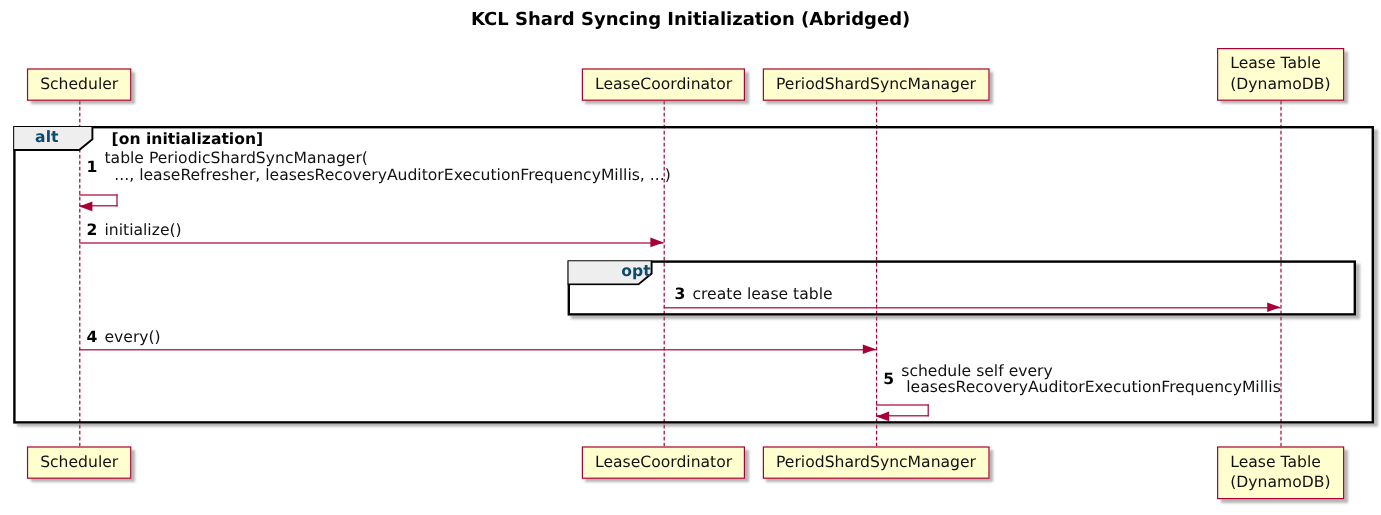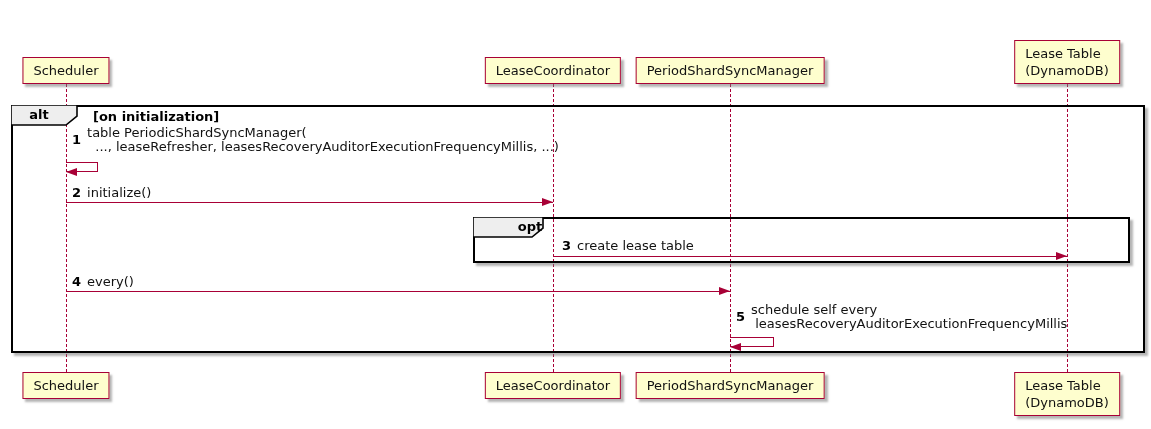--- a/index.html
+++ b/index.html
@@ -22,21 +22,21 @@
         background:var(--fill);border:1.7px solid var(--pborder);
         padding:4px 10px;font-size:13px;line-height:17px;color:#111;
         text-align:left;white-space:pre-line;z-index:4;
         box-shadow:3px 3px 2px rgba(120,120,120,0.55);}
 
   .frame{position:absolute;border:2px solid var(--frame);z-index:2;
          box-shadow:3px 3px 2px rgba(120,120,120,0.55);}
   .frame-label{position:absolute;left:-2px;top:-2px;z-index:3;}
   .frame-label svg{display:block;}
   .frame-op{position:absolute;left:0;top:1px;width:56px;text-align:center;
-            font-size:13px;font-weight:bold;color:#000000;line-height:17px;}
+            font-size:13px;font-weight:bold;color:#0c4a6e;line-height:17px;}
   .frame-guard{position:absolute;top:1px;font-size:13px;font-weight:bold;
                color:#000;line-height:17px;white-space:nowrap;}
 
   .msg-label{position:absolute;display:flex;align-items:center;z-index:3;
              font-size:13px;line-height:14px;color:#111;white-space:pre;}
   .num{font-weight:bold;margin-right:6px;color:#000;}
 
   .arrow-line{position:absolute;height:0;border-top:1px solid var(--arrow);z-index:3;}
   .ah-r{position:absolute;width:0;height:0;z-index:3;
         border-top:4px solid transparent;border-bottom:4px solid transparent;
@@ -44,20 +44,21 @@
   .ah-l{position:absolute;width:0;height:0;z-index:3;
         border-top:4px solid transparent;border-bottom:4px solid transparent;
         border-right:11px solid var(--arrow);}
   .self-loop{position:absolute;border:1px solid var(--arrow);border-left:none;z-index:3;}
 </style>
 </head>
 <body>
 
 <div class="canvas">
 
+  <div class="title">KCL Shard Syncing Initialization (Abridged)</div>
 
   <div class="lifeline" style="left:66px;top:84px;height:288px;"></div>
   <div class="lifeline" style="left:553px;top:84px;height:288px;"></div>
   <div class="lifeline" style="left:730px;top:84px;height:288px;"></div>
   <div class="lifeline" style="left:1067px;top:84px;height:288px;"></div>
 
   <div class="pbox" style="left:66px;bottom:345px;">Scheduler</div>
   <div class="pbox" style="left:553px;bottom:345px;">LeaseCoordinator</div>
   <div class="pbox" style="left:730px;bottom:345px;">PeriodShardSyncManager</div>
   <div class="pbox" style="left:1067px;bottom:345px;">Lease Table

